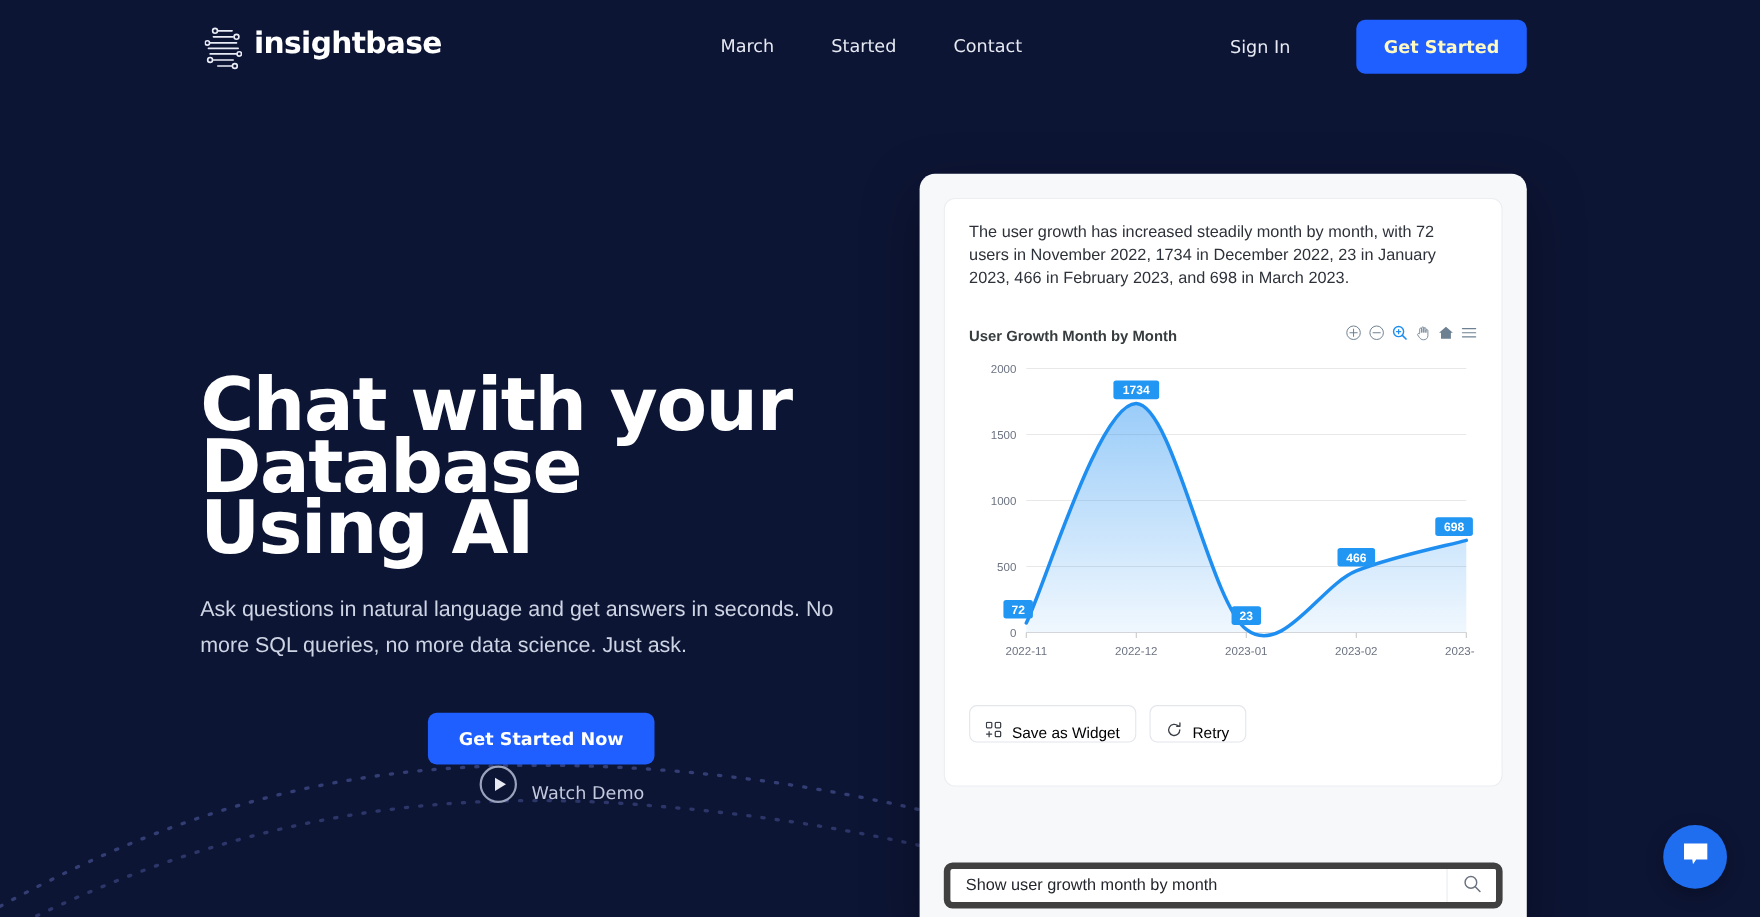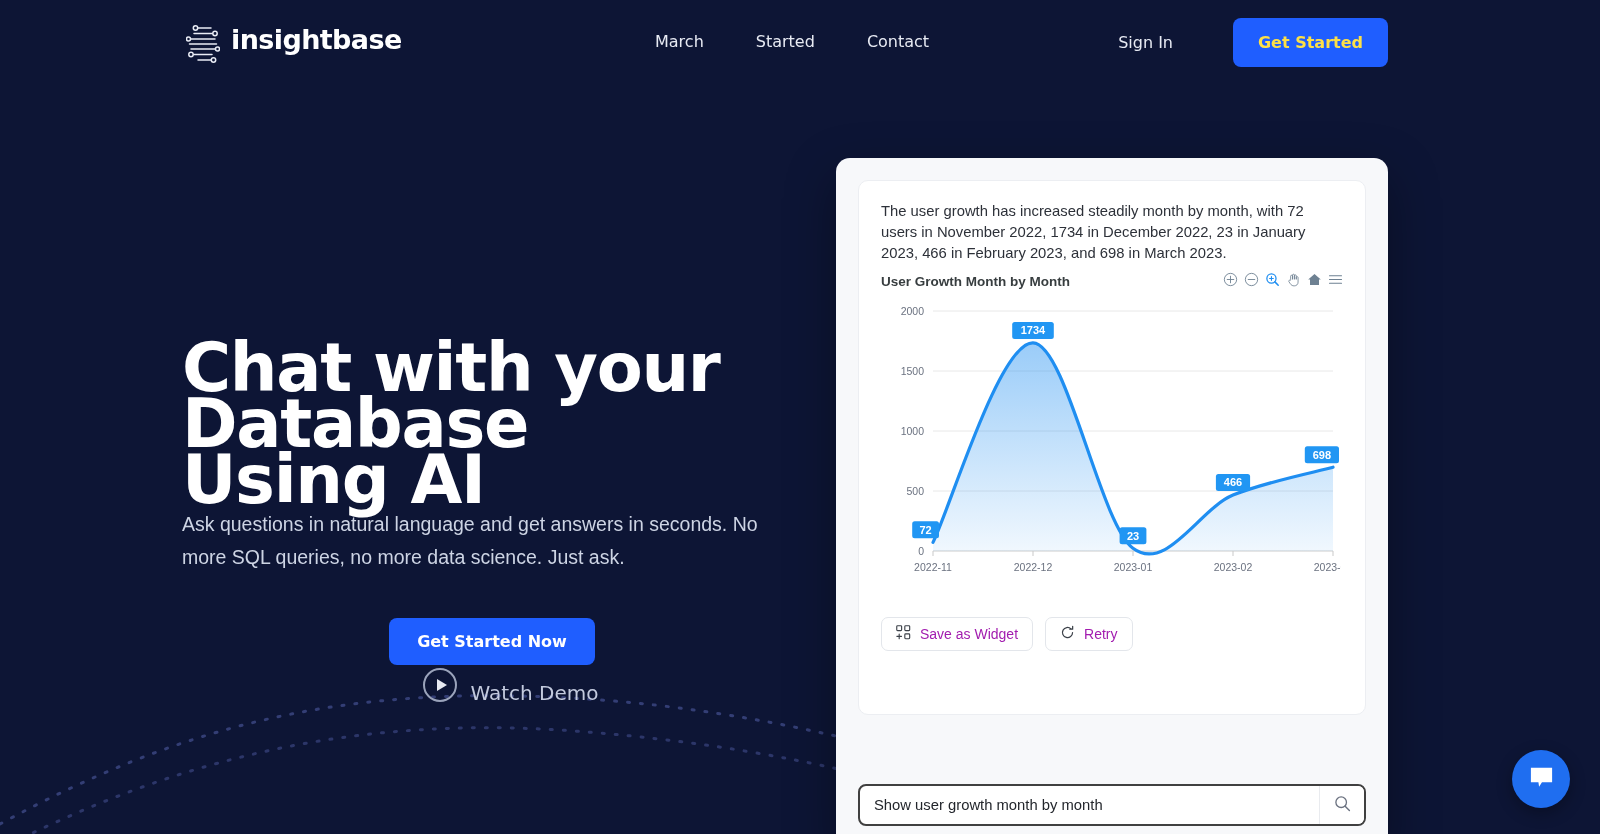--- a/index.html
+++ b/index.html
@@ -82,21 +82,21 @@
   .signin {
     color: #e7eaf3;
     font-size: 16px;
     font-family: "DejaVu Sans", sans-serif;
     cursor: pointer;
     margin-right: 60px;
     white-space: nowrap;
   }
   .btn-primary {
     background: #1f5eff;
-    color: #fde047;
+    color: #fef9c3;
     border: none;
     border-radius: 8px;
     padding: 0 25px;
     height: 49px;
     font-size: 16px;
     font-weight: 600;
     font-family: "DejaVu Sans", sans-serif;
     cursor: pointer;
     white-space: nowrap;
   }
@@ -111,20 +111,21 @@
   }
   .hero h1 {
     color: #ffffff;
     font-size: 67px;
     line-height: 56px;
     font-weight: 700;
     letter-spacing: -1.3px;
     font-family: "DejaVu Sans", sans-serif;
   }
   .hero p {
+    margin-top: 30px;
     color: #cdd4e4;
     font-size: 19.5px;
     line-height: 33px;
     width: 590px;
   }
   .hero-actions {
     margin-top: 44px;
     display: flex;
     align-items: center;
     flex-direction: column;
@@ -159,21 +160,21 @@
   }
   .play-tri {
     width: 0; height: 0;
     border-left: 10px solid #e7eaf3;
     border-top: 6.5px solid transparent;
     border-bottom: 6.5px solid transparent;
     margin-left: 3px;
   }
   .watch-label {
     color: #c3cade;
-    font-size: 20px;
+    font-size: 16px;
     font-family: "DejaVu Sans", sans-serif;
     white-space: nowrap;
     margin-top: 16px;
   }
 
   
   .demo-card {
     position: absolute;
     left: 836px;
     top: 158px;
@@ -197,21 +198,21 @@
   }
 
   .answer {
     color: #2d3139;
     font-size: 14.8px;
     line-height: 20.8px;
     font-family: "Liberation Sans", sans-serif;
   }
 
   .chart-head {
-    margin-top: 8px;
+    margin-top: 32px;
     display: flex;
     align-items: center;
     justify-content: space-between;
     height: 20px;
   }
   .chart-title {
     font-size: 13.5px;
     font-weight: 700;
     color: #373d3f;
     font-family: "Liberation Sans", sans-serif;
@@ -230,42 +231,42 @@
     margin-top: 6px;
   }
 
   .card-actions {
     display: flex;
     gap: 12px;
     margin-top: 20px;
   }
   .chip {
     display: inline-flex;
-    align-items: center;
+    align-items: flex-end;
     gap: 9px;
     height: 34px;
     padding: 0 14px;
     background: #ffffff;
     border: 1px solid #e3e6eb;
     border-radius: 7px;
     font-size: 14px;
-    color: #a21caf;
+    color: #000000;
     font-family: "Liberation Sans", sans-serif;
     cursor: pointer;
     white-space: nowrap;
   }
 
   .search-row {
     position: absolute;
     left: 22px;
     bottom: 22px;
     width: 508px;
     height: 42px;
     background: #fff;
-    border: 2px solid #404040;
+    border: 6px solid #404040;
     border-radius: 8px;
     display: flex;
     align-items: center;
     overflow: hidden;
   }
   .search-input {
     flex: 1;
     border: none;
     outline: none;
     height: 100%;

